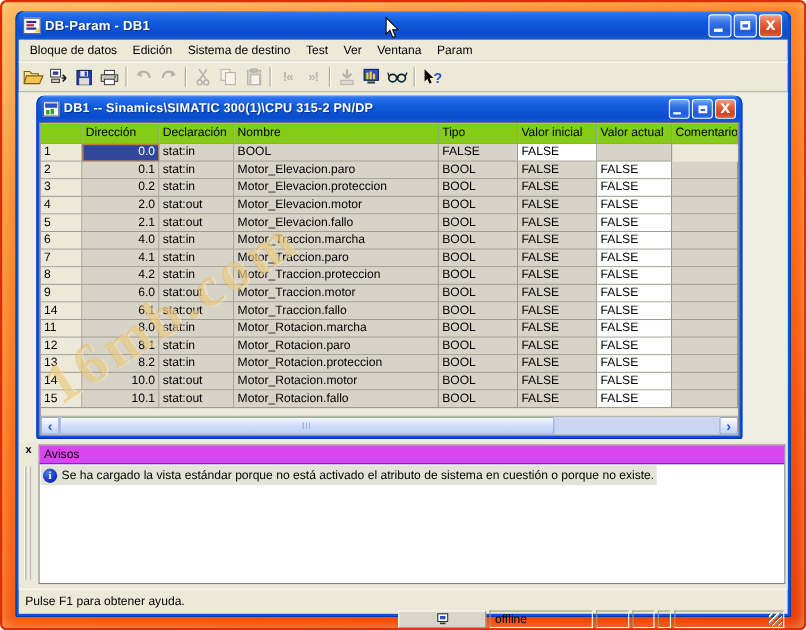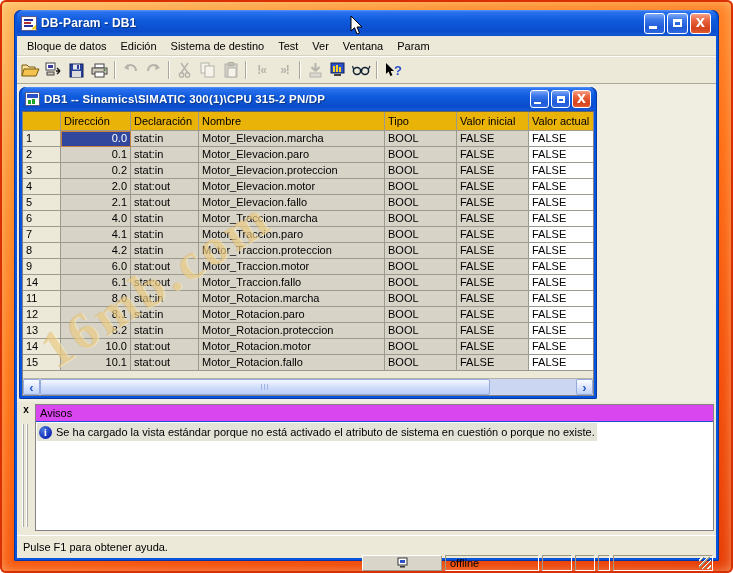--- a/index.html
+++ b/index.html
@@ -33,35 +33,35 @@
   #menu-bar{height:20px;display:flex;align-items:center;padding-left:3px;border-bottom:1px solid #d8d4c4;}
   .menu-item{padding:2px 7px;cursor:default;}
   #toolbar{height:28px;display:flex;align-items:center;padding:2px 2px;border-bottom:1px solid #ACA899;
            border-top:1px solid #fff;}
   .tb-btn{width:23px;height:22px;display:inline-flex;align-items:center;justify-content:center;flex:none;}
   .tb-btn.disabled{filter:grayscale(1);opacity:.48;}
   .tb-sep{width:2px;height:18px;margin:0 3px;border-left:1px solid #ACA899;border-right:1px solid #fff;flex:none;}
   .tb-txt{font-weight:bold;color:#7d7a6c;font-size:12px;letter-spacing:-1px;}
   
   #mdi{flex:none;height:318px;position:relative;background:#f0eee1;}
-  #child-win{left:2px;top:3px;width:578px;height:312px;padding:0 3px 3px 3px;}
+  #child-win{left:16px;top:3px;width:642px;height:312px;padding:0 3px 3px 3px;}
   #child-win .titlebar{height:24px;border-radius:5px 5px 0 0;padding:0 3px 0 3px;}
   #child-win .t-text{font-size:11.5px;}
   #child-win .winbtn{width:19px;height:18px;}
   #child-win .glyph-min{left:3px;bottom:3px;width:7px;height:2px;}
   #child-win .glyph-max{width:8px;height:7px;border-width:2px;border-top-width:3px;}
   
   #table-view{height:285px;background:#ECE9D8;border:1px solid #848284;border-top-color:#686660;
               display:flex;flex-direction:column;overflow:hidden;}
   .grid-row{display:grid;grid-template-columns:38px 70px 68px 186px 72px 72px 68px minmax(0,1fr);
             height:16px;line-height:15px;}
   .grid-row.head{height:19px;line-height:18px;}
   .gcell{border-right:1px solid #9C9A8E;border-bottom:1px solid #9C9A8E;padding:0 3px;
          overflow:hidden;white-space:nowrap;background:#D7D3C7;}
-  .grid-row.head .gcell{background:#eab308;}
+  .grid-row.head .gcell{background:#84cc16;}
   .gcell.rownum{background:#ECE9D8;}
   .gcell.c-dir{text-align:right;}
   .gcell.c-vact{background:#fff;}
   .gcell.sel{background:#31479E;color:#fff;outline:1px solid #C8803C;outline-offset:-1px;}
   #grid-filler{flex:1;}
   
   #hscroll{height:17px;flex:none;display:flex;background:#CBD6F3;border-top:1px solid #b5b2a5;}
   .sb-btn{width:17px;height:100%;flex:none;display:flex;align-items:center;justify-content:center;
           background:linear-gradient(180deg,#fdfeff,#d7e2fb 60%,#c0d2f6);border:1px solid #94a9dc;border-radius:2px;
           color:#2b56c6;font-weight:bold;font-size:13px;line-height:1;}
@@ -271,21 +271,20 @@
                 <div class="gcell">Tipo</div>
                 <div class="gcell">Valor inicial</div>
                 <div class="gcell">Valor actual</div>
                 <div class="gcell">Comentario</div>
               </div>
             <div id="grid-rows">
                 <div class="grid-row">
                   <div class="gcell rownum">1</div>
                   <div class="gcell c-dir sel">0.0</div>
                   <div class="gcell c-decl">stat:in</div>
-                  <div class="gcell c-nom">Motor_Elevacion.marcha</div>
                   <div class="gcell c-tipo">BOOL</div>
                   <div class="gcell c-vini">FALSE</div>
                   <div class="gcell c-vact">FALSE</div>
                   <div class="gcell c-com"></div>
                 </div>
                 <div class="grid-row">
                   <div class="gcell rownum">2</div>
                   <div class="gcell c-dir">0.1</div>
                   <div class="gcell c-decl">stat:in</div>
                   <div class="gcell c-nom">Motor_Elevacion.paro</div>

